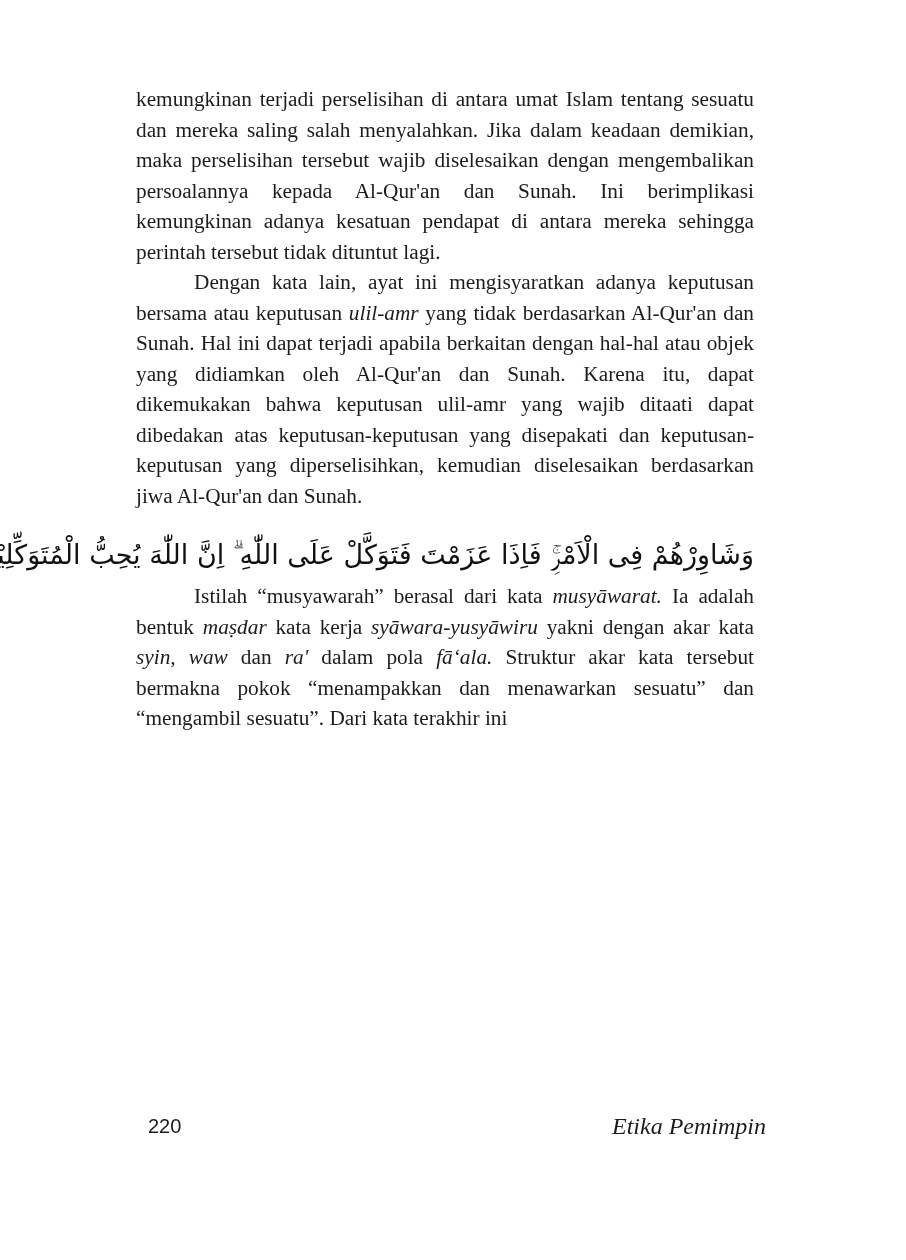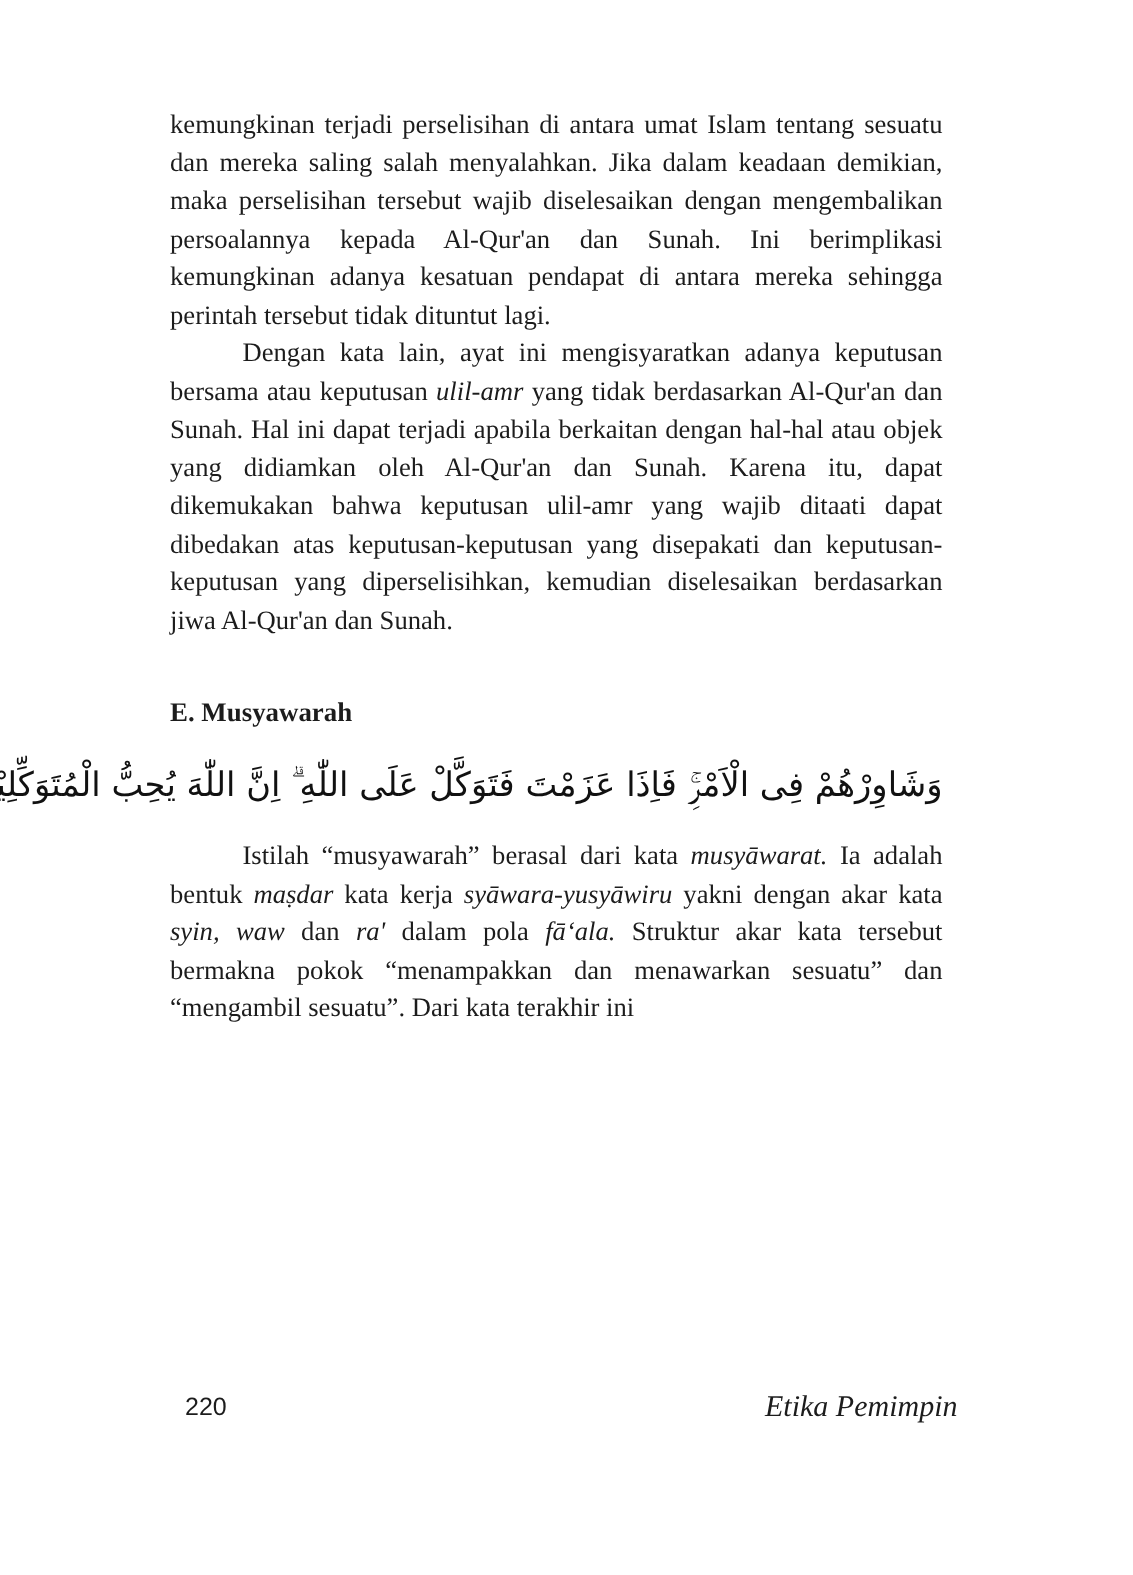--- a/index.html
+++ b/index.html
@@ -53,21 +53,20 @@
       font-size: 21px;
       line-height: 28.5px;
       text-align: justify;
       text-align-last: left;
       margin: 14px 0 0 0;
     }
     .translation .ref {
       font-style: normal;
     }
     .istilah {
-      margin-top: 14px;
     }
     em { font-style: italic; }
     .footer {
       position: absolute;
       left: 148px;
       top: 1113px;
       width: 618px;
       font-size: 20px;
       line-height: 26px;
     }
@@ -92,21 +91,20 @@
 
   <p class="para">
     <span>kemungkinan terjadi perselisihan di antara umat Islam tentang sesuatu dan mereka saling salah menyalahkan. Jika dalam keadaan demikian, maka perselisihan tersebut wajib diselesai­kan dengan mengembalikan persoalannya kepada Al-Qur'an dan Sunah. Ini berimplikasi kemungkinan adanya kesatuan pen­dapat di antara mereka sehingga perintah tersebut tidak dituntut lagi.</span>
   </p>
 
   <p class="para indent">
     <span>Dengan kata lain, ayat ini mengisyaratkan adanya keputusan bersama atau keputusan </span><em>ulil-amr</em><span> yang tidak berdasarkan Al-Qur'an dan Sunah. Hal ini dapat terjadi apabila berkaitan dengan hal-hal atau objek yang didiamkan oleh Al-Qur'an dan Sunah. Karena itu, dapat dikemukakan bahwa keputusan ulil-amr yang wajib ditaati dapat dibedakan atas keputusan-keputusan yang disepakati dan keputusan-keputusan yang diperselisihkan, kemudian diselesaikan berdasarkan jiwa Al-Qur'an dan Sunah.</span>
   </p>
 
 
-  <h2 class="section-heading">E. Musyawarah</h2>
 
   <div class="arabic">وَشَاوِرْهُمْ فِى الْاَمْرِۚ فَاِذَا عَزَمْتَ فَتَوَكَّلْ عَلَى اللّٰهِ ۗ اِنَّ اللّٰهَ يُحِبُّ الْمُتَوَكِّلِيْنَ</div>
 
 
   <p class="para indent istilah">
     <span>Istilah “musyawarah” berasal dari kata </span><em>musyāwarat.</em><span> Ia adalah bentuk </span><em>maṣdar</em><span> kata kerja </span><em>syāwara-yusyāwiru</em><span> yakni dengan akar kata </span><em>syin, waw</em><span> dan </span><em>ra'</em><span> dalam pola </span><em>fā‘ala.</em><span> Struktur akar kata tersebut bermakna pokok “menampakkan dan menawarkan sesuatu” dan “mengambil sesuatu”. Dari kata terakhir ini</span>
   </p>
 
 </div>
 

